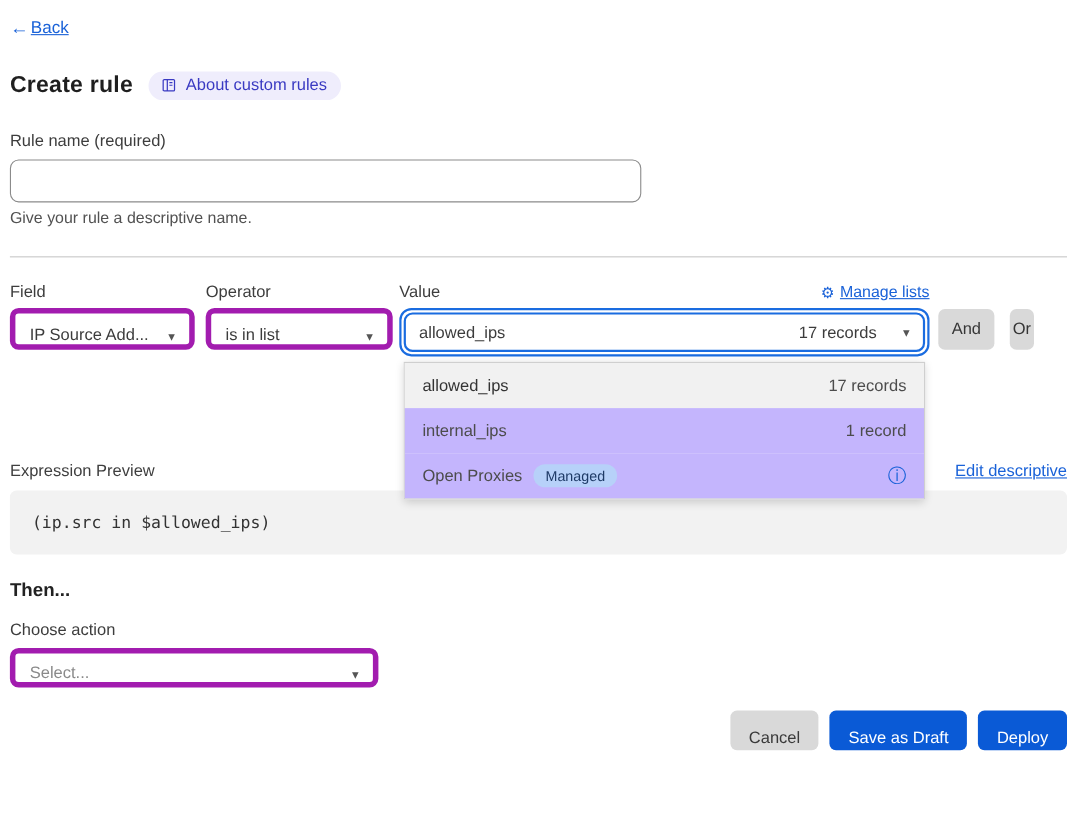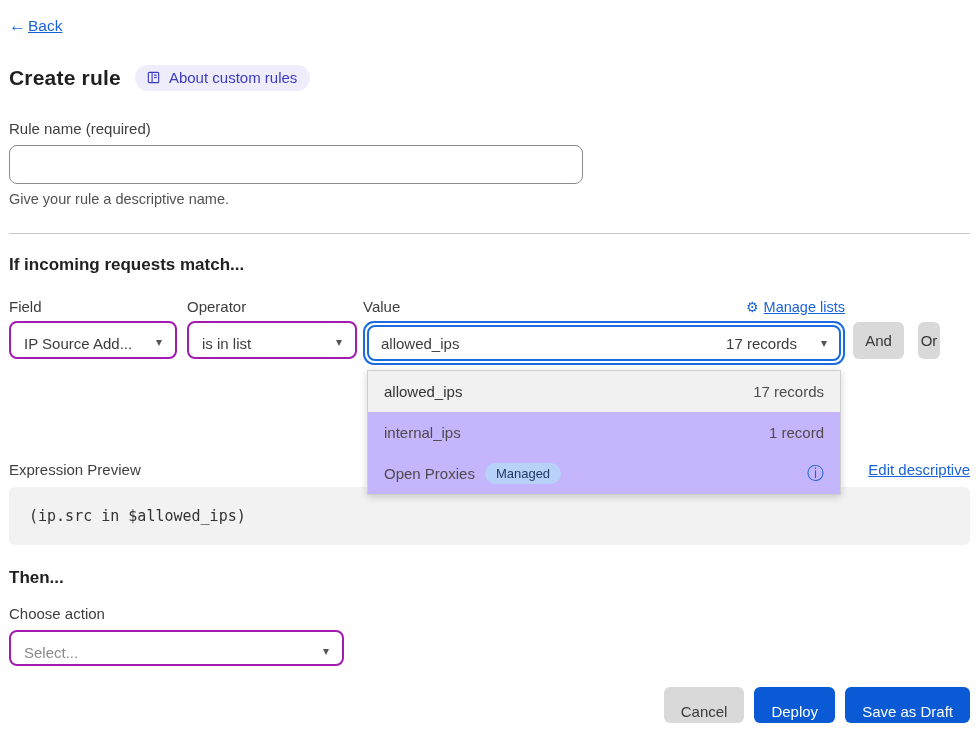--- a/index.html
+++ b/index.html
@@ -51,23 +51,23 @@
   .cond-labels { margin-top: 23px; display: flex; align-items: flex-end; }
   .col-field { width: 168px; margin-right: 10px; }
   .col-operator { width: 170px; margin-right: 6px; }
   .col-value { width: 482px; display: flex; justify-content: space-between; align-items: flex-end; }
   .manage-lists { font-size: 14.5px; display: inline-flex; align-items: center; gap: 5px; }
   .gear-icon { color: #1a62d8; font-size: 14px; text-decoration: none; display: inline-block; }
 
   .cond-row { margin-top: 6px; display: flex; align-items: flex-start; }
 
   .select {
-    height: 38px; border: 2px solid #a21caf; border-radius: 8px;
-    display: flex; align-items: flex-start; justify-content: space-between;
-    padding: 12px 13px; font-size: 15px; color: #3c3c3c; background: #fff;
+    height: 38px; border: 5px solid #a21caf; border-radius: 8px;
+    display: flex; align-items: flex-end; justify-content: space-between;
+    padding: 0 13px; font-size: 15px; color: #3c3c3c; background: #fff;
     cursor: pointer;
   }
   .caret { color: #555; font-size: 12px; margin-left: 8px; }
   .select-field { width: 168px; margin-right: 10px; }
   .select-operator { width: 170px; margin-right: 6px; }
 
   .value-wrap {
     position: relative;
     border: 2px solid #1a6ce0; border-radius: 11px; padding: 2px;
     width: 482px; margin-right: 8px;
@@ -166,21 +166,20 @@
   </div>
 
   
   <div class="field-label rule-name-label">Rule name (required)</div>
   <input class="rule-name-input" type="text" value="" style="">
   <div class="helper-text">Give your rule a descriptive name.</div>
 
   <hr class="divider">
 
   
-  <h2 class="section-heading match-heading">If incoming requests match...</h2>
 
   <div class="cond-labels">
     <div class="field-label col-field">Field</div>
     <div class="field-label col-operator">Operator</div>
     <div class="col-value">
       <span class="field-label">Value</span>
       <span class="manage-lists">
         <span class="gear-icon">⚙</span>
         <span class="link">Manage lists</span>
       </span>
@@ -241,17 +240,17 @@
   <h2 class="section-heading then-heading">Then...</h2>
   <div class="field-label action-label">Choose action</div>
   <div class="select select-action">
     <span>Select...</span>
     <span class="caret">▾</span>
   </div>
 
   
   <div class="footer">
     <button class="btn btn-gray">Cancel</button>
+    <button class="btn btn-blue">Save as Draft</button>
     <button class="btn btn-blue">Deploy</button>
-    <button class="btn btn-blue">Save as Draft</button>
   </div>
 
 </div>
 
 </body></html>

